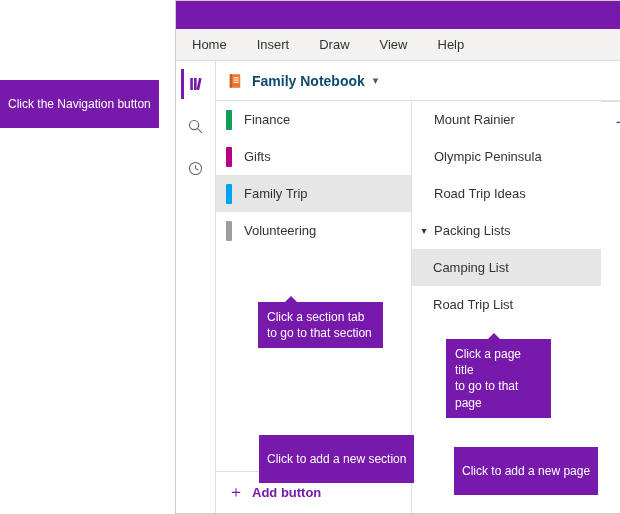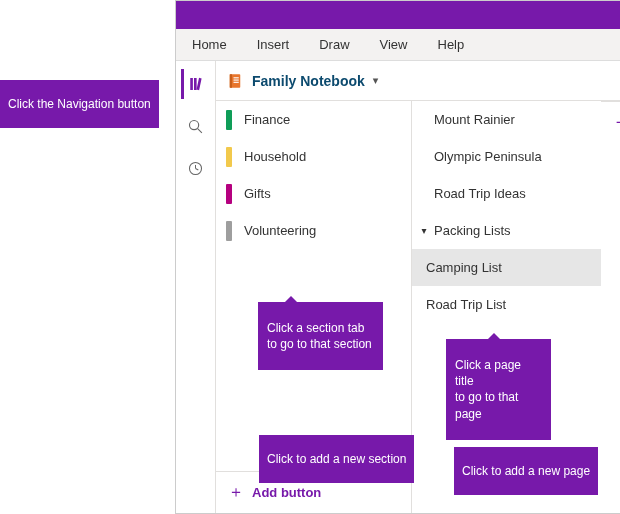--- a/index.html
+++ b/index.html
@@ -21,24 +21,24 @@
   .sections { width: 196px; border-right: 1px solid #e1dfdd; display: flex; flex-direction: column; }
   .pages { flex: 1; display: flex; flex-direction: row; }
   .list-body { flex: 1; }
   .row { height: 37px; display: flex; align-items: center; font-size: 13px; color: #333; position: relative; cursor: pointer; }
   .sec-row { padding-left: 10px; gap: 12px; }
   .sec-tab { width: 6px; height: 20px; border-radius: 1px; flex-shrink: 0; }
   .sec-row.selected { background: #e6e6e6; }
   .page-row { padding-left: 22px; }
   .page-row.expandable { padding-left: 6px; gap: 4px; }
   .page-row.selected { background: #e6e6e6; }
-  .page-row.sub { padding-left: 14px; }
+  .page-row.sub { padding-left: 21px; }
   .add-row { height: 42px; border-top: 1px solid #e1dfdd; display: flex; align-items: center; padding-left: 12px; gap: 8px; color: #7719aa; font-size: 13px; font-weight: 600; cursor: pointer; }
   .plus { font-size: 16px; font-weight: 400; }
-  .callout { position: absolute; background: #7719aa; color: #fff; font-size: 12px; padding: 18px 9px; line-height: 1.35; z-index: 10; }
+  .callout { position: absolute; background: #7719aa; color: #fff; font-size: 12px; padding: 7px 9px; line-height: 1.35; z-index: 10; }
   .callout.small { padding: 16px 8px; }
   .pointer-up { position: absolute; width: 0; height: 0; border-left: 6px solid transparent; border-right: 6px solid transparent; border-bottom: 6px solid #7719aa; }
   .pointer-down { position: absolute; width: 0; height: 0; border-left: 6px solid transparent; border-right: 6px solid transparent; border-top: 6px solid #7719aa; }
   svg { display: block; }
 </style>
 </head>
 <body>
 
 <div class="callout small" style="left:0; top:80px;">
   <span>Click the Navigation button</span>
@@ -89,26 +89,26 @@
         <span class="chev">▾</span>
       </div>
       <div class="lists">
         <div class="sections">
           <div class="list-body" id="sections-body">
               <div class="row sec-row">
                 <div class="sec-tab" style="background: rgb(15, 157, 88);"></div>
                 <span>Finance</span>
               </div>
               <div class="row sec-row">
-                <div class="sec-tab" style="background: rgb(242, 201, 76);"></div>
-                <span>Household</span>
-              </div>
-              <div class="row sec-row">
                 <div class="sec-tab" style="background: rgb(181, 0, 127);"></div>
                 <span>Gifts</span>
+              </div>
+              <div class="row sec-row selected">
+                <div class="sec-tab" style="background: rgb(0, 163, 238);"></div>
+                <span>Family Trip</span>
               </div>
               <div class="row sec-row">
                 <div class="sec-tab" style="background: rgb(158, 158, 158);"></div>
                 <span>Volunteering</span>
               </div>
             </div>
           <div class="add-row">
             <span class="plus">＋</span>
             <span>Add button</span>
           </div>

